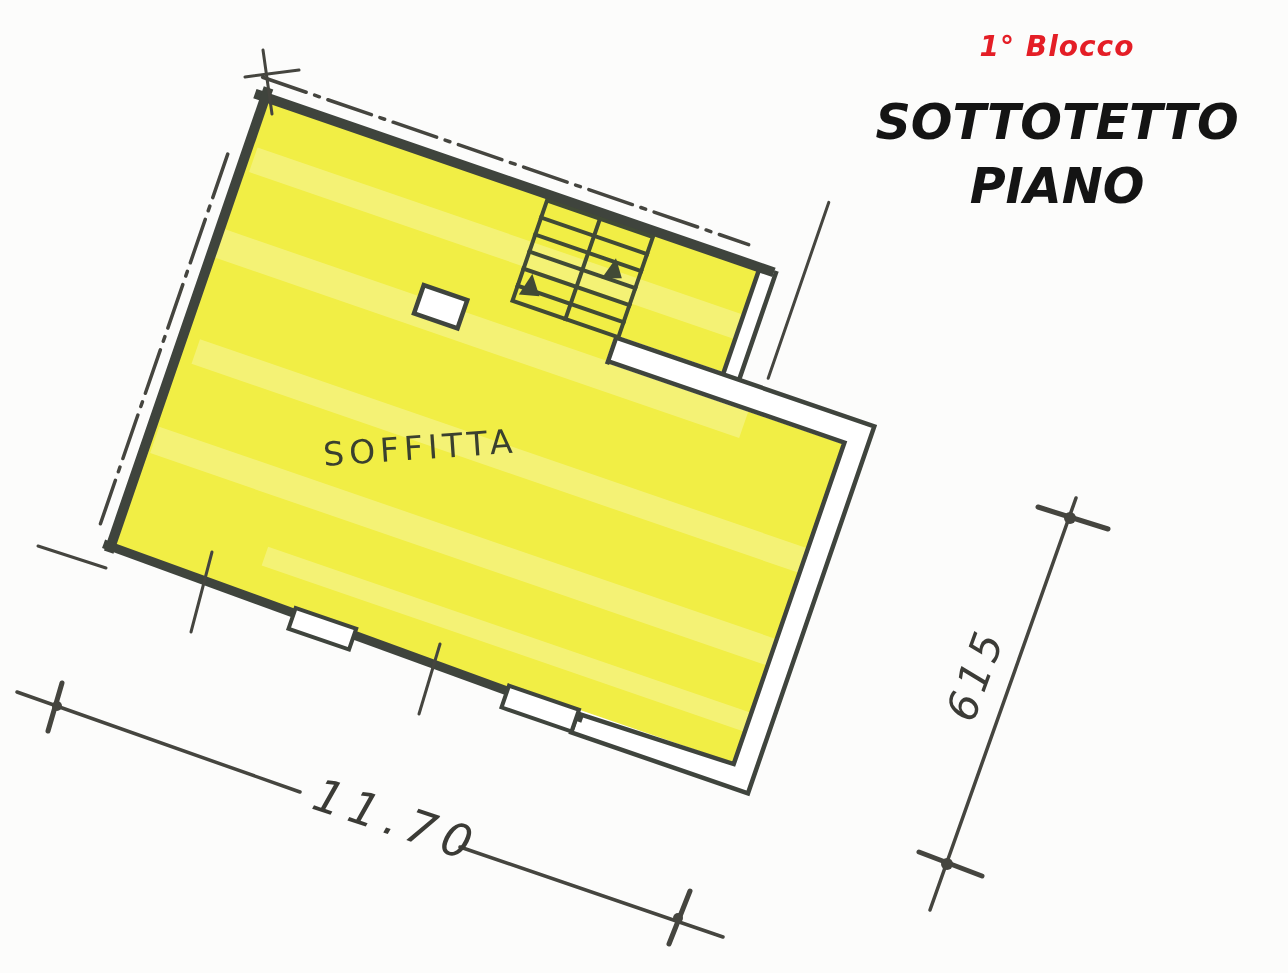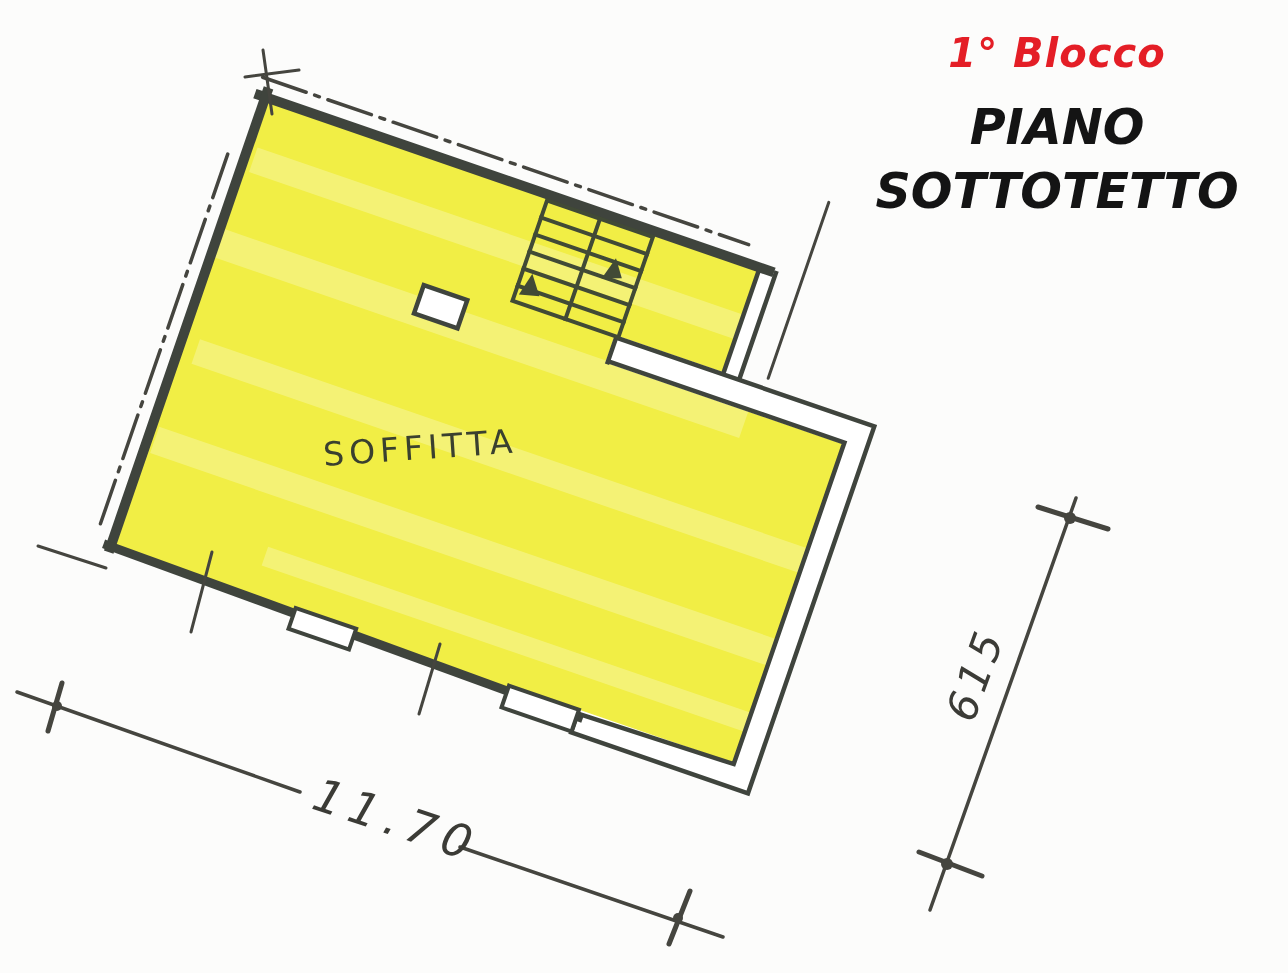--- a/index.html
+++ b/index.html
@@ -33,21 +33,21 @@
     font-family:"DejaVu Sans","Liberation Sans",sans-serif;
   }
 
   
   .titles{
     position:absolute; left:852px; top:30px; width:410px;
     text-align:center; font-style:italic; font-weight:bold;
     user-select:none;
   }
   .block-title{
-    color:var(--red); font-size:40px; letter-spacing:1px; margin-bottom:20px;
+    color:var(--red); font-size:28px; letter-spacing:1px; margin-bottom:28px;
   }
   .floor-title{
     color:var(--ink); font-size:49px; line-height:64px; letter-spacing:0px;
   }
 </style>
 </head>
 <body>
 
 <div class="stage">
 
@@ -130,17 +130,17 @@
       <path class="an" d="M 919,852 L 982,876" stroke-width="5"></path>
       <circle class="blob" cx="947" cy="864" r="6"></circle>
       <text class="dim" x="973" y="724" transform="rotate(-70 973 724)" font-size="42" letter-spacing="5">615</text>
     </g>
 
     <text class="hand" x="324" y="466" transform="rotate(-4 324 466)" font-size="33" letter-spacing="5">SOFFITTA</text>
   </svg>
 
   <div class="titles">
     <div class="block-title">1° Blocco</div>
+    <div class="floor-title">SOTTOTETTO</div>
     <div class="floor-title">PIANO</div>
-    <div class="floor-title">SOTTOTETTO</div>
   </div>
 
 </div>
 
 </body></html>

